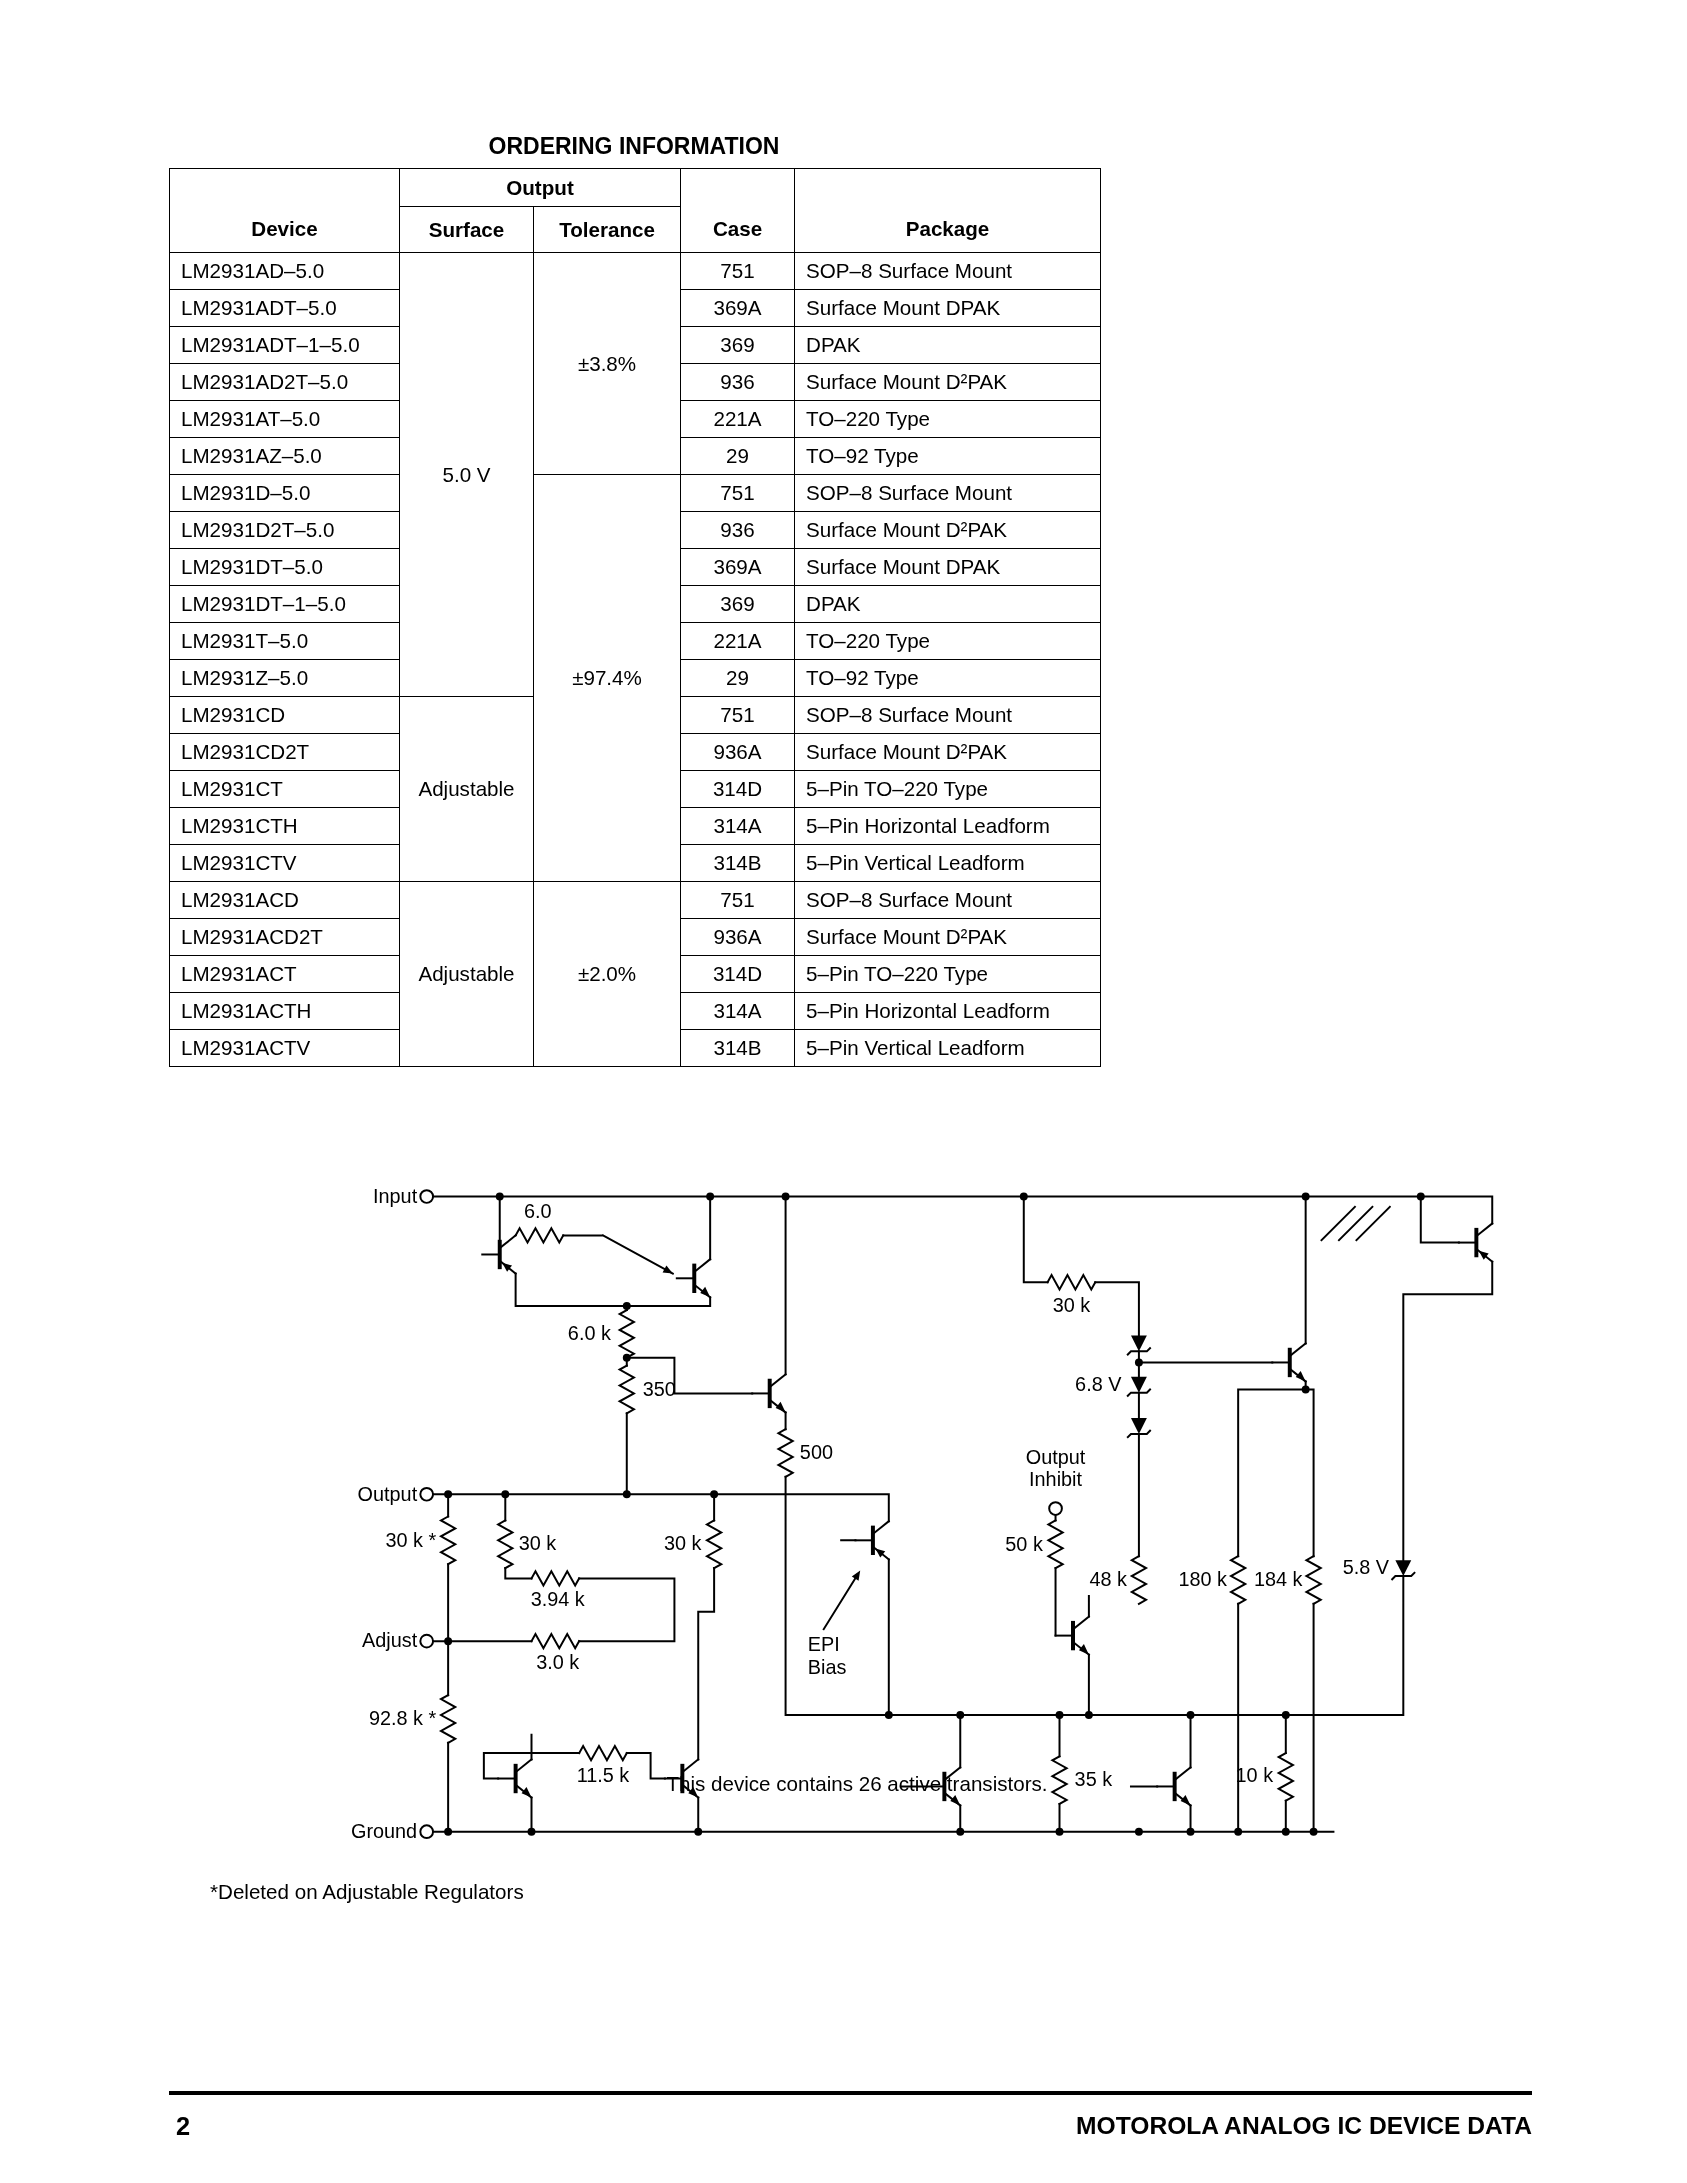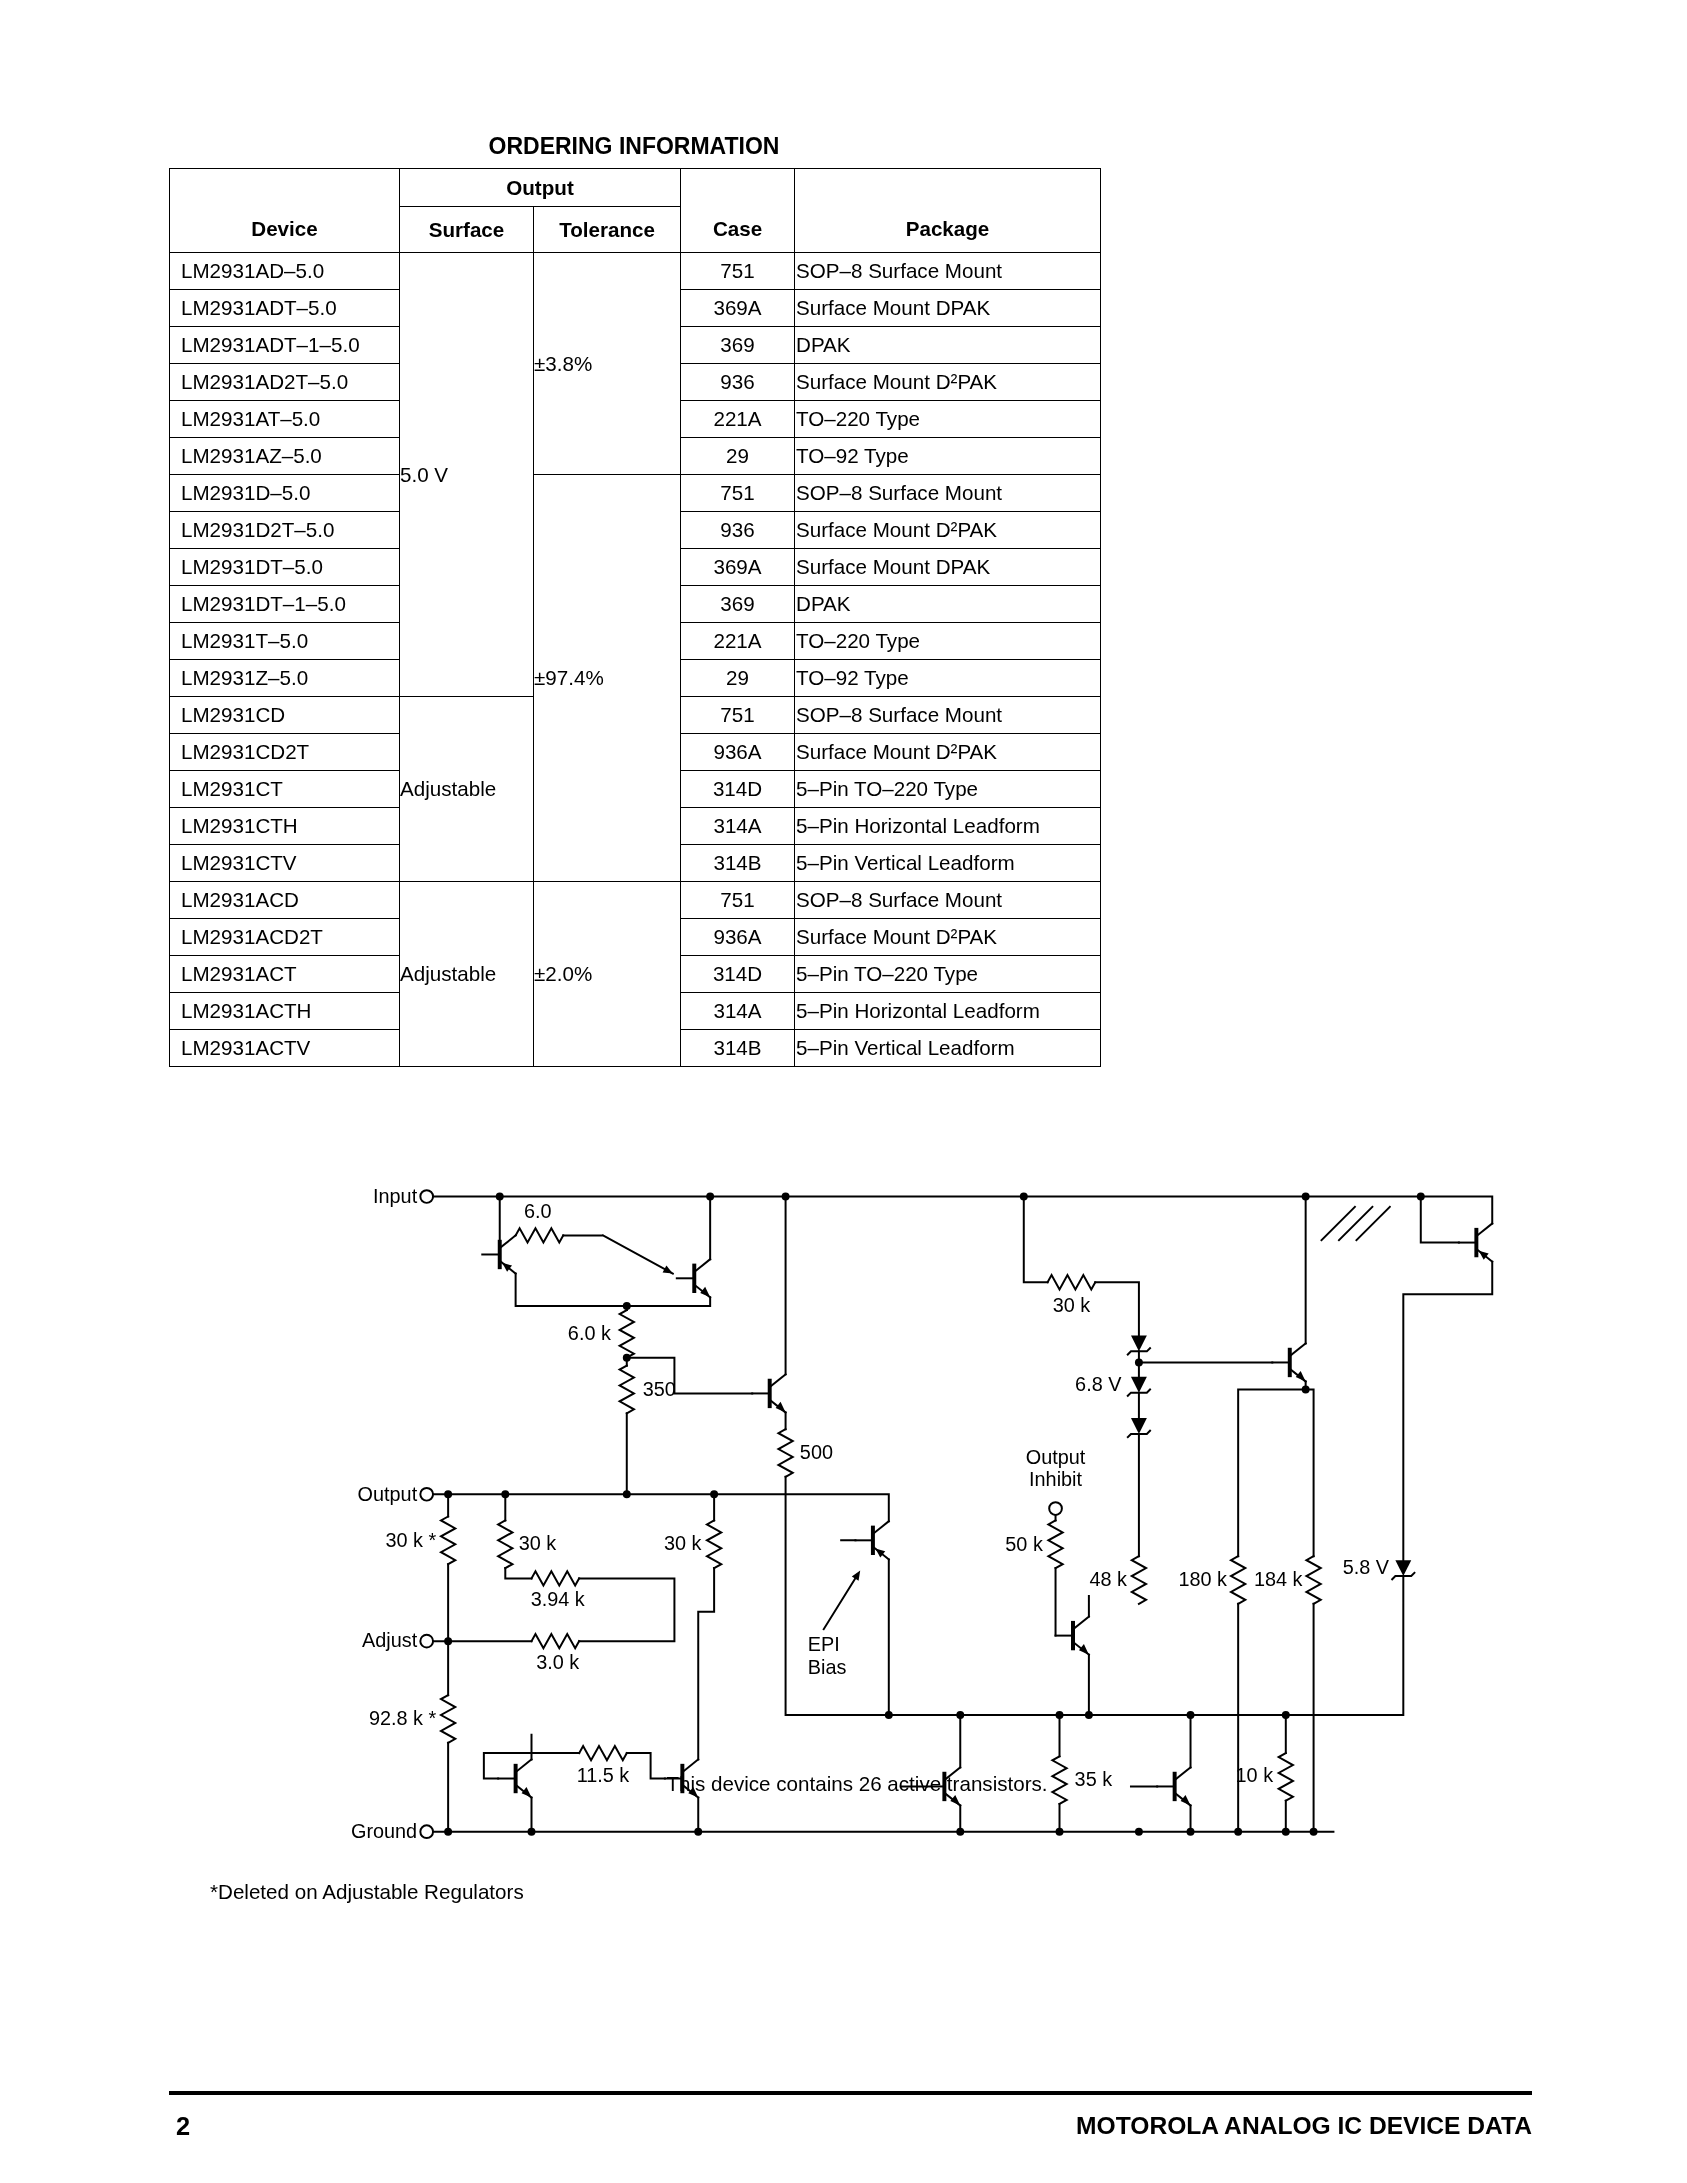--- a/index.html
+++ b/index.html
@@ -23,23 +23,23 @@
   table.ordering th, table.ordering td {
     border:1.6px solid #000; font-size:20.6px; color:#000;
     overflow:hidden; white-space:nowrap;
   }
   table.ordering thead th { font-weight:bold; text-align:center; }
   tr.h1 th { height:38px; }
   tr.h2 th { height:46px; }
   th.rs2 { vertical-align:bottom; padding-bottom:11px; }
   table.ordering tbody tr { height:37px; }
   td.c-dev { text-align:left; padding-left:11px; }
-  td.c-pkg { text-align:left; padding-left:1px; }
+  td.c-pkg { text-align:left; padding-left:11px; }
   td.c-case { text-align:center; }
-  td.c-span { vertical-align:middle; }
+  td.c-span { text-align:center; vertical-align:middle; }
   .schem-heading {
     position:absolute; top:1126px; left:0; width:100%;
     text-align:center; font-size:24.6px; font-weight:bold;
   }
   svg.schematic { position:absolute; left:333px; top:1167px; width:1191px; height:699px; overflow:visible; }
   .footnote { position:absolute; left:188px; top:1880px; font-size:20.6px;margin-left:22px; }
   .note { position:absolute; left:619px; top:1772px; width:476px; text-align:center; font-size:20.6px; }
   .footer-rule { position:absolute; left:169px; top:2091px; width:1363px; height:4px; background:#000; }
   .footer-page { position:absolute; left:176px; top:2112px; font-size:25.4px; font-weight:bold; }
   .footer-right { position:absolute; right:155px; top:2112px; font-size:24.6px; font-weight:bold; }

